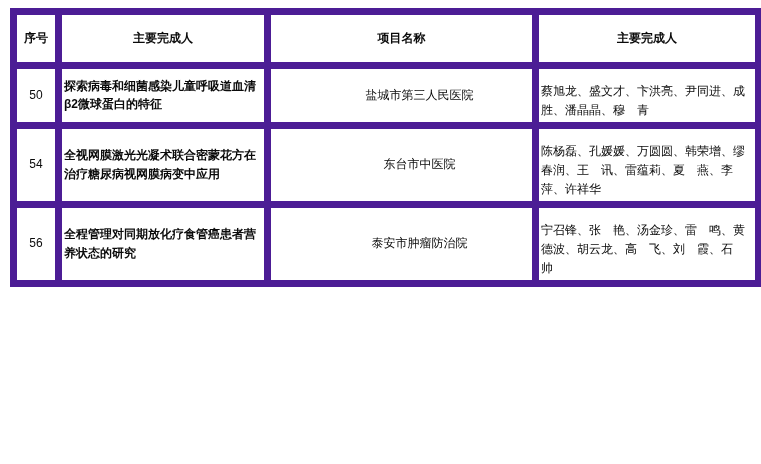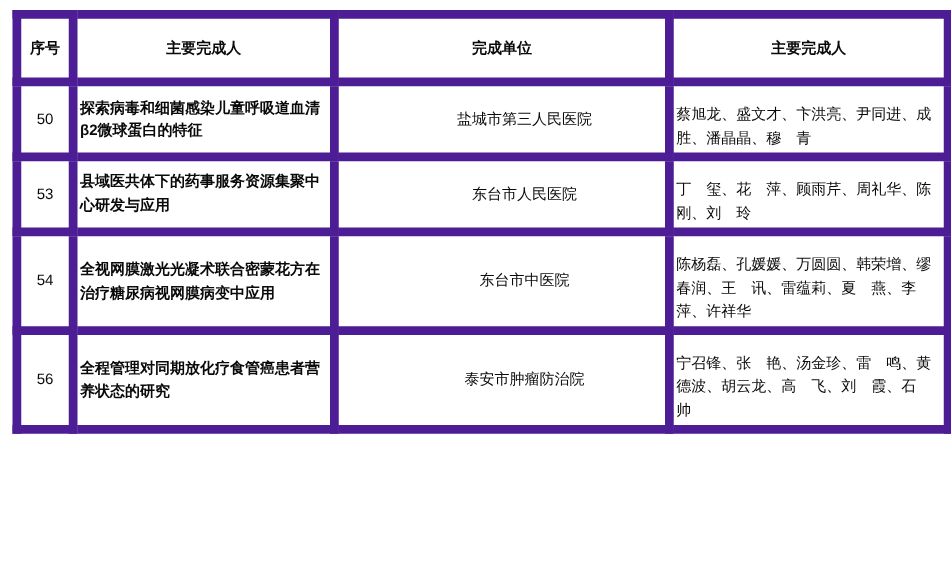--- a/index.html
+++ b/index.html
@@ -54,36 +54,30 @@
     <colgroup>
       <col style="width:45px">
       <col style="width:209px">
       <col style="width:268px">
       <col style="width:223px">
     </colgroup>
     <thead>
       <tr>
         <th>序号</th>
         <th>主要完成人</th>
-        <th>完成单位</th>
+        <th>项目名称</th>
         <th>主要完成人</th>
       </tr>
     </thead>
     <tbody>
       <tr>
         <td class="c-no">50</td>
         <td class="c-project">探索病毒和细菌感染儿童呼吸道血清β2微球蛋白的特征</td>
         <td class="c-unit">盐城市第三人民医院</td>
         <td class="c-names">蔡旭龙、盛文才、卞洪亮、尹同进、成　胜、潘晶晶、穆　青</td>
-      </tr>
-      <tr>
-        <td class="c-no">53</td>
-        <td class="c-project">县域医共体下的药事服务资源集聚中心研发与应用</td>
-        <td class="c-unit">东台市人民医院</td>
-        <td class="c-names">丁　玺、花　萍、顾雨芹、周礼华、陈　刚、刘　玲</td>
       </tr>
       <tr>
         <td class="c-no">54</td>
         <td class="c-project">全视网膜激光光凝术联合密蒙花方在治疗糖尿病视网膜病变中应用</td>
         <td class="c-unit">东台市中医院</td>
         <td class="c-names">陈杨磊、孔媛媛、万圆圆、韩荣增、缪春润、王　讯、雷蕴莉、夏　燕、李　萍、许祥华</td>
       </tr>
       <tr>
         <td class="c-no">56</td>
         <td class="c-project">全程管理对同期放化疗食管癌患者营养状态的研究</td>

